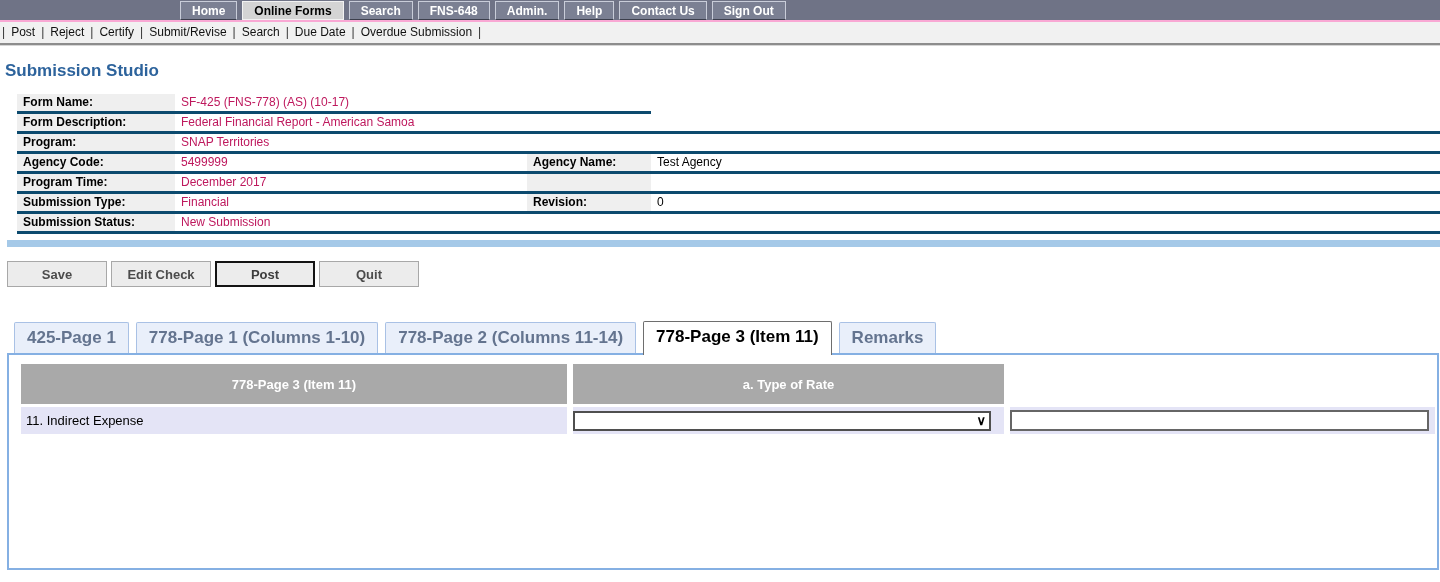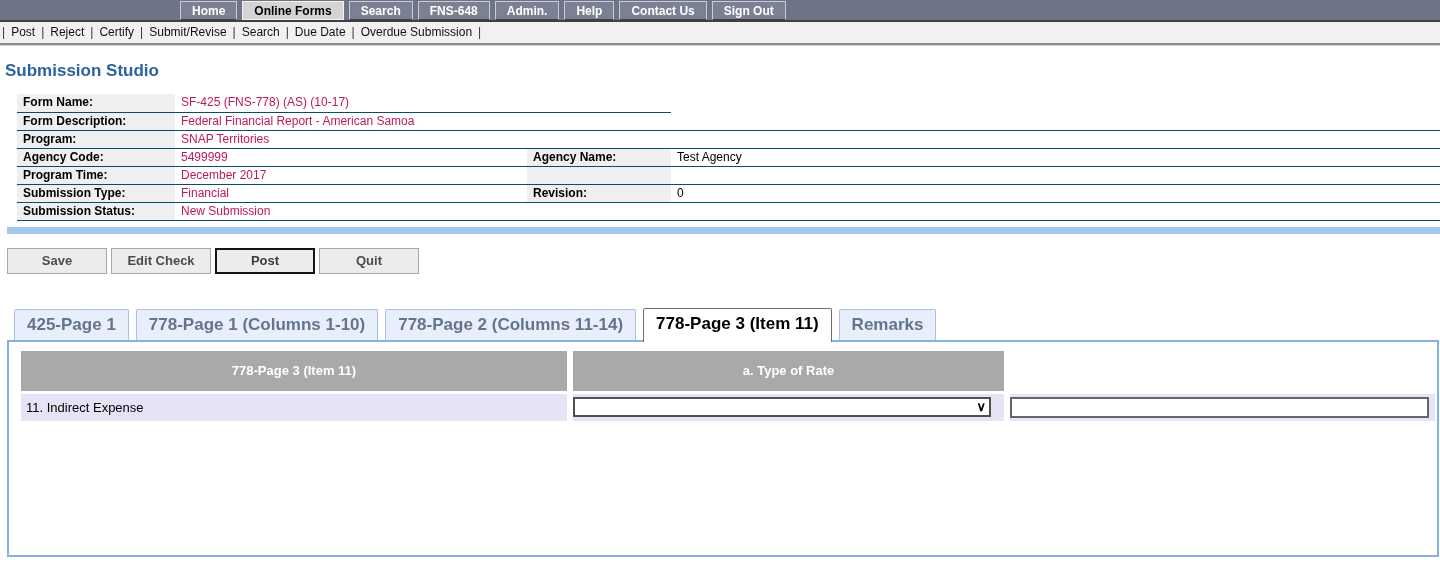--- a/index.html
+++ b/index.html
@@ -1,38 +1,38 @@
 <!DOCTYPE html>
 <html><head>
 <meta charset="utf-8">
 <style>
   * { box-sizing: border-box; }
   html,body { margin:0; padding:0; background:#fff; font-family:"Liberation Sans",sans-serif; }
   .page { width:1440px; height:582px; overflow:hidden; background:#fff; }
 
   
-  .navbar { height:22px; background:#6f7386; border-bottom:2px solid #404040; display:flex; align-items:stretch; padding-left:180px; }
+  .navbar { height:22px; background:#6f7386; border-bottom:2px solid #f9a8d4; display:flex; align-items:stretch; padding-left:180px; }
   .nav-btn { display:flex; align-items:center; padding:0 11px; margin:1px 5px 0 0; background:#7b8093; border:1px solid #c9cdd9; border-bottom-color:#3c3f4c; color:#ffffff; font-weight:bold; font-size:12px; cursor:pointer; white-space:nowrap; }
   .nav-btn.active { background:#d4d4d4; color:#000; border-color:#f2f2f2; }
 
   
   .menubar { background:#f1f1f1; border-bottom:2px solid #8d8d8d; box-shadow:0 1px 0 #d6d6d6; padding:3px 2px 4px 2px; font-size:12px; color:#111; }
   .menubar .item { padding:0 6px; cursor:pointer; }
   .menubar .sep { color:#333; }
 
   
   .page-title { margin:16px 0 0 5px; font-size:17px; font-weight:bold; color:#2d639c; }
 
   
   table.info { border-collapse:collapse; margin:13px 0 0 17px; width:1423px; font-size:12px; table-layout:fixed; }
-  table.info td { height:18px; padding:1px 6px 2px 6px; border-bottom:1px solid #0c4a6e; vertical-align:middle; white-space:nowrap; overflow:hidden; }
+  table.info td { height:18px; padding:1px 6px 2px 6px; border-bottom:3px solid #0c4a6e; vertical-align:middle; white-space:nowrap; overflow:hidden; }
   table.info td.nb { border-bottom:none; }
   td.flabel  { width:158px; background:#efefef; font-weight:bold; color:#000; }
   td.fvalue  { width:352px; color:#be185d; }
-  td.flabel2 { width:144px; font-weight:bold; color:#000; }
+  td.flabel2 { width:124px; font-weight:bold; color:#000; }
   td.flabel2.bg { background:#efefef; }
   td.fvalue2 { color:#000; }
 
   
   .blue-bar { height:7px; background:#a5c9e8; margin:6px 0 0 7px; width:1433px; }
 
   
   .actions { display:flex; gap:4px; margin:14px 0 0 7px; }
   .btn { width:100px; height:26px; background:#ececec; border:1px solid #a8a8a8; color:#4c4c4c; font-weight:bold; font-size:13px; font-family:"Liberation Sans",sans-serif; cursor:pointer; }
   .btn.default { border:2px solid #141414; color:#3c3c3c; }

